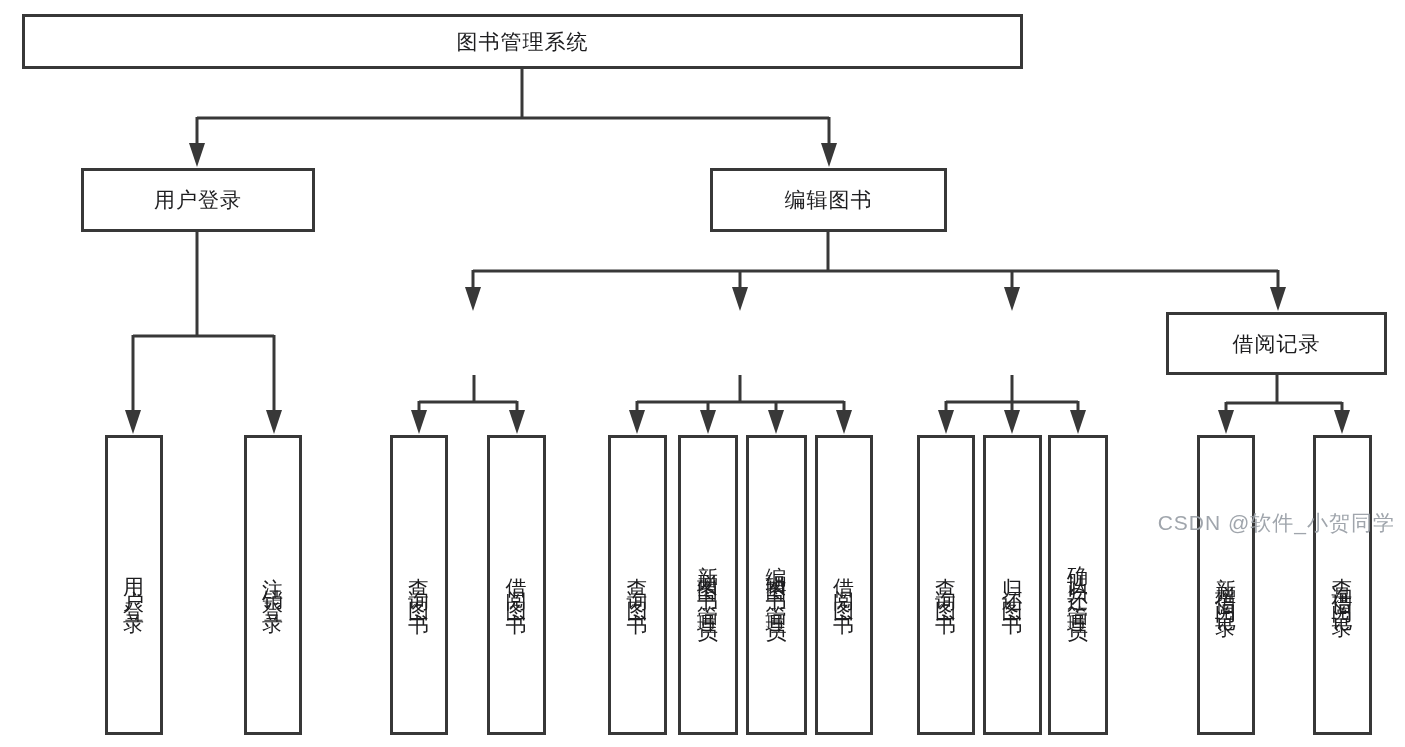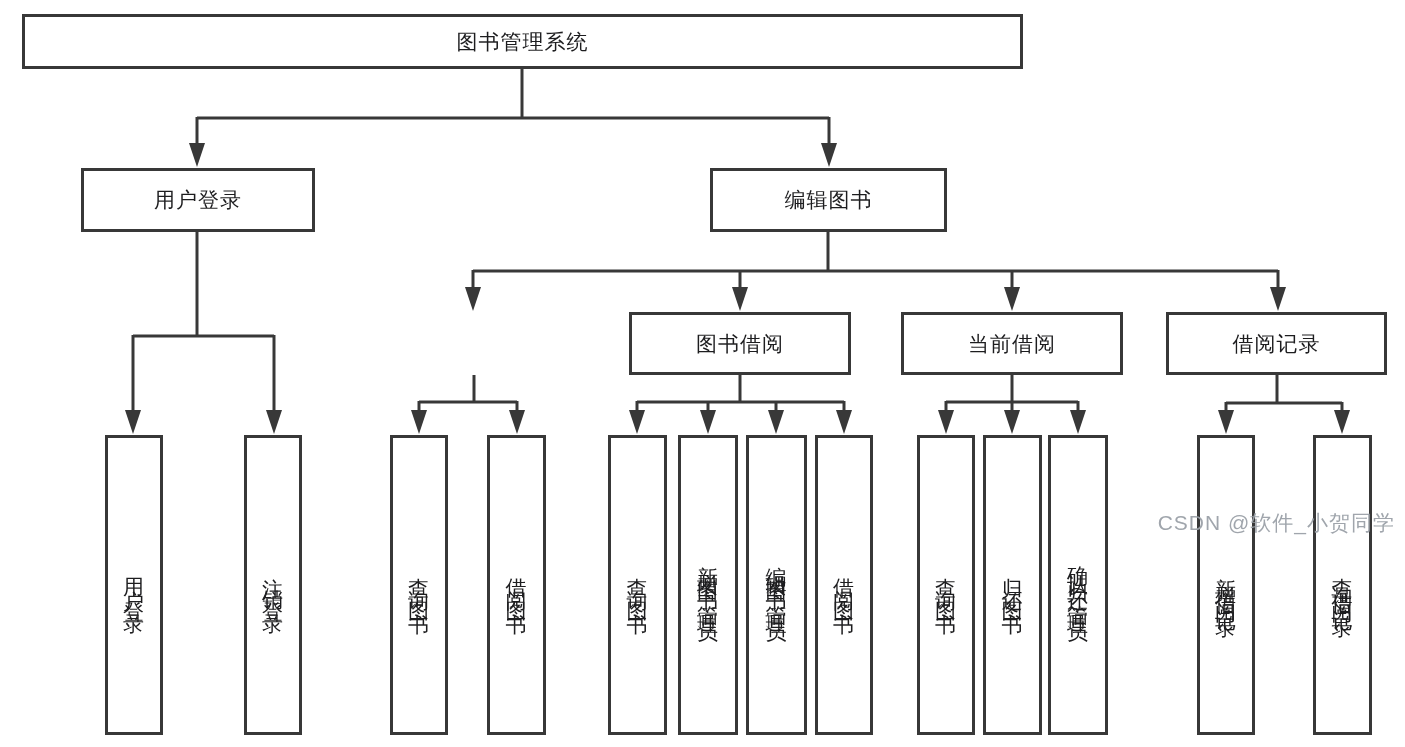--- a/index.html
+++ b/index.html
@@ -109,26 +109,20 @@
     <span>图书管理系统</span>
   </div>
 
   <div class="box" style="left:81px;top:168px;width:234px;height:64px">
     <span>用户登录</span>
   </div>
   <div class="box" style="left:710px;top:168px;width:237px;height:64px">
     <span>编辑图书</span>
   </div>
 
-  <div class="box" style="left:629px;top:312px;width:222px;height:63px">
-    <span>图书借阅</span>
-  </div>
-  <div class="box" style="left:901px;top:312px;width:222px;height:63px">
-    <span>当前借阅</span>
-  </div>
   <div class="box" style="left:1166px;top:312px;width:221px;height:63px">
     <span>借阅记录</span>
   </div>
 
   <div class="box vbox" style="left:105px;top:435px;width:58px;height:300px">
     <span class="vtext ls-wide">用户登录</span>
   </div>
   <div class="box vbox" style="left:244px;top:435px;width:58px;height:300px">
     <span class="vtext ls-wide">注销登录</span>
   </div>

